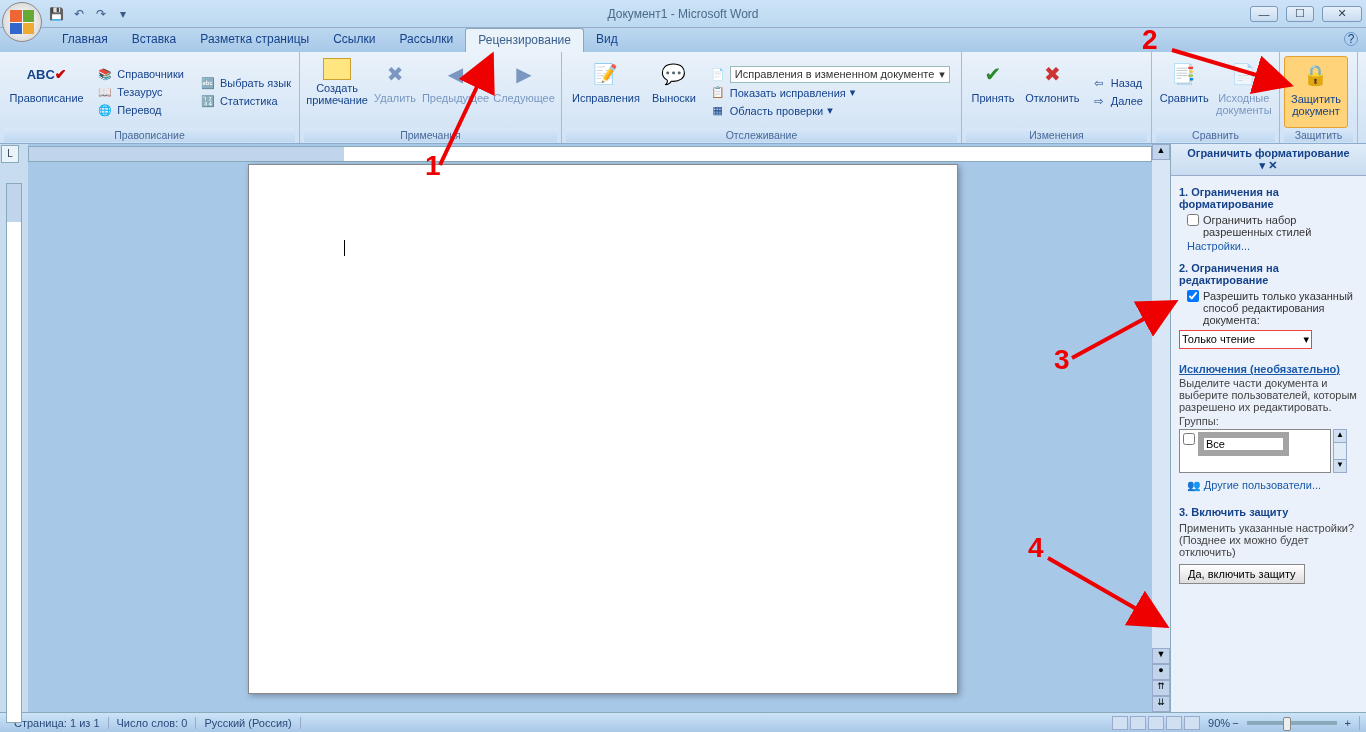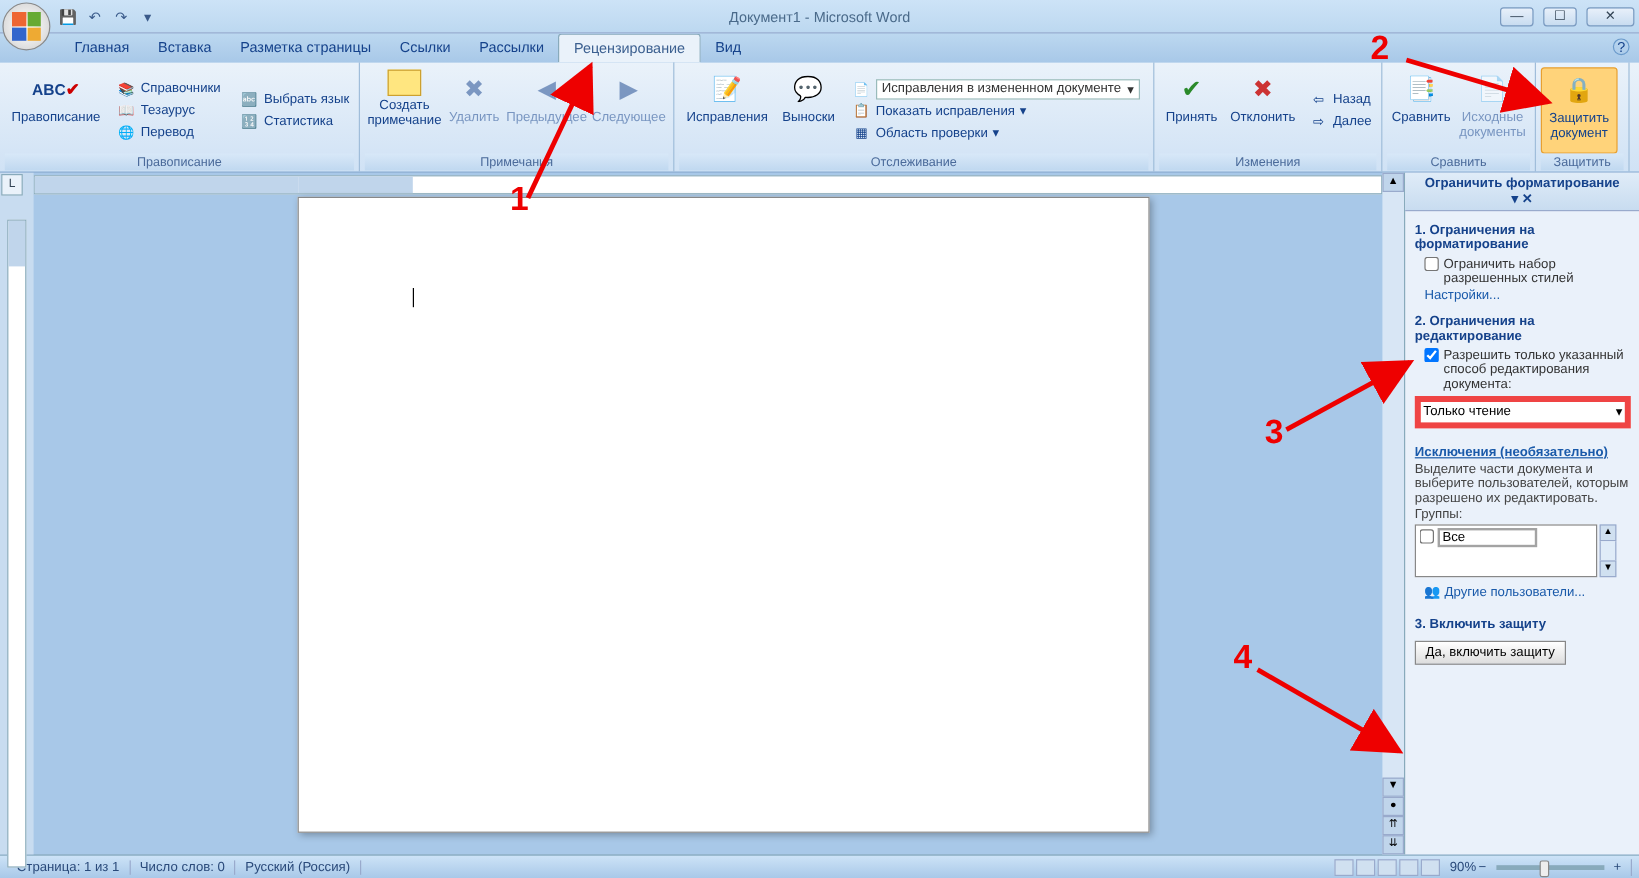--- a/index.html
+++ b/index.html
@@ -52,21 +52,21 @@
 .vscroll .track { flex: 1; }
 
 
 .pane { width: 196px; background: #eaf1fa; border-left: 1px solid #8ab; display: flex; flex-direction: column; font-size: 11px; }
 .pane-head { background: linear-gradient(to bottom,#e0ecf8,#c8dcf0); padding: 3px 6px; font-size: 11px; font-weight: bold; color: #15428b; display: flex; justify-content: space-between; align-items: center; border-bottom: 1px solid #9ac; flex-direction: column; }
 .pane-body { padding: 6px 8px; overflow: hidden; }
 .pane-h { font-weight: bold; color: #15428b; font-size: 11px; margin: 4px 0; }
 .pane-chk { display: flex; gap: 4px; margin: 2px 0 2px 8px; font-size: 11px; color: #333; }
 .pane-link { color: #1a5aaa; font-size: 11px; margin-left: 8px; cursor: pointer; }
 .pane-link-b { color: #1a5aaa; font-size: 11px; font-weight: bold; text-decoration: underline; cursor: pointer; }
-.pane-select { width: 180px; border: 5px solid #ef4444; background: #fff; font-size: 11px; padding: 2px; margin: 4px 0 4px 0px; display:flex; justify-content:space-between;}
+.pane-select { width: 133px; border: 1px solid #ef4444; background: #fff; font-size: 11px; padding: 2px; margin: 4px 0 4px 0px; display:flex; justify-content:space-between;}
 .pane-txt { font-size: 11px; color: #444; margin: 2px 0; }
 .pane-box { border: 1px solid #888; background: #fff; height: 44px; width: 152px; display:flex; align-items:flex-start;}
 .pane-btn { border: 1px solid #888; background: linear-gradient(to bottom,#fff,#ddd); padding: 3px 8px; font-size: 11px; color: #000; cursor: pointer; margin-top: 4px; }
 
 
 .status { height: 20px; background: linear-gradient(to bottom,#cde3f7,#a8c8e8); display: flex; align-items: center; font-size: 11px; color: #2a4a7a; padding: 0 6px; border-top: 1px solid #8ab; }
 .status > div { padding: 0 8px; border-right: 1px solid #9ac; }
 .status-right { margin-left: auto; display: flex; gap: 2px; align-items: center; }
 .view-btn { width: 16px; height: 14px; background: #d0e0f0; border: 1px solid #9ac; }
 .zoom-slider { width: 90px; height: 4px; background: #8ab; margin: 0 6px; position: relative; }
@@ -300,31 +300,32 @@
           <span>Только чтение</span>
           <span>▾</span>
         </div>
 
       <div class="pane-link-b" style="margin-top:14px;display:block">Исключения (необязательно)</div>
       <div class="pane-txt">Выделите части документа и выберите пользователей, которым разрешено их редактировать.</div>
       <div class="pane-txt">Группы:</div>
       <div style="display:flex;gap:2px;">
         <div class="pane-box">
           <input type="checkbox" style="margin: 3px;">
-          <span style="border:2px solid #a3a3a3;padding:0 58px 0 2px;margin-top:2px;font-size:11px;">Все</span>
+          <span style="border:6px solid #a3a3a3;padding:0 58px 0 2px;margin-top:2px;font-size:11px;">Все</span>
         </div>
         <div style="width:14px;display:flex;flex-direction:column;">
           <div class="arr" style="height:14px;border:1px solid #9ac;background:#d0e0f0;font-size:8px;text-align:center">▲</div>
           <div style="flex:1;background:#e0ecf8;border:1px solid #9ac;border-top:none;border-bottom:none;"></div>
           <div class="arr" style="height:14px;border:1px solid #9ac;background:#d0e0f0;font-size:8px;text-align:center">▼</div>
         </div>
       </div>
       <div class="pane-link" style="margin-top:6px">👥 <span>Другие пользователи...</span></div>
 
       <div class="pane-h" style="margin-top:14px">3. Включить защиту</div>
+      <div class="pane-txt">Применить указанные настройки? (Позднее их можно будет отключить)</div>
       <button class="pane-btn">Да, включить защиту</button>
     </div>
   </div>
 </div>
 
 <div class="status">
   <div>Страница: 1 из 1</div>
   <div>Число слов: 0</div>
   <div>Русский (Россия)</div>
   <div class="status-right">

